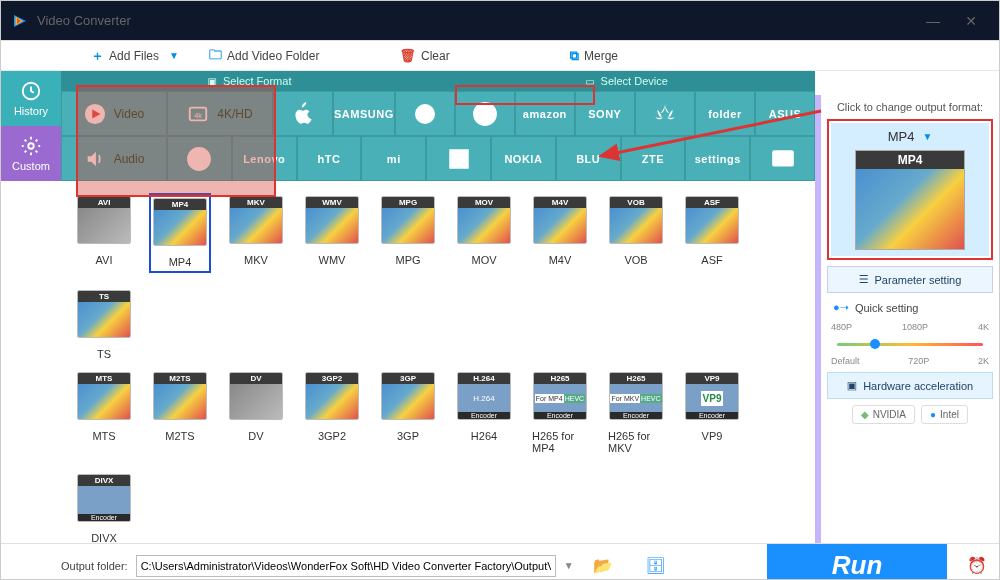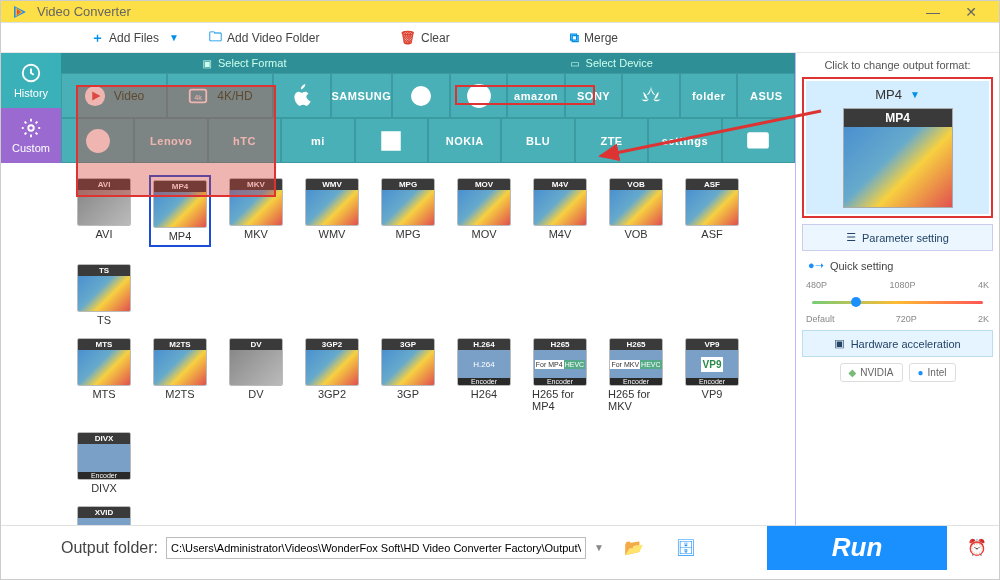--- a/index.html
+++ b/index.html
@@ -1,19 +1,19 @@
 <!DOCTYPE html>
 <html><head>
 <meta charset="utf-8">
 <style>
 * { box-sizing: border-box; margin: 0; padding: 0; font-family: "Segoe UI", Arial, sans-serif; }
 body { width: 1000px; height: 580px; background: #fff; border: 1px solid #ccc; overflow: hidden; }
 
 
-.titlebar { height: 22px; background: #fde047; display: flex; align-items: center; padding: 0 10px; border-bottom: 1px solid #e0e0e0; }
+.titlebar { height: 40px; background: #0f172a; display: flex; align-items: center; padding: 0 10px; border-bottom: 1px solid #e0e0e0; }
 .logo { width: 18px; height: 18px; margin-right: 8px; position: relative; }
 .logo svg { width: 18px; height: 18px; }
 .title { color: #666; font-size: 13px; }
 .winctrl { margin-left: auto; display: flex; gap: 2px; }
 .winbtn { width: 36px; height: 26px; display: flex; align-items: center; justify-content: center; color: #666; font-size: 14px; cursor: pointer; }
 
 
 .toolbar { height: 30px; display: flex; align-items: center; padding: 0 40px 0 10px; gap: 30px; border-bottom: 1px solid #e8e8e8; }
 .tbtn { display: flex; align-items: center; gap: 5px; color: #444; font-size: 12px; cursor: pointer; }
 .tbtn .ticon { font-size: 13px; font-weight: bold; }
@@ -40,53 +40,53 @@
 .brline { flex: 1; display: flex; }
 .catcell { width: 106px; background: #48b0b6; display: flex; align-items: center; justify-content: center; gap: 8px; color: #14532d; font-size: 12px; border: 1px solid #3b9ba1; cursor: pointer; }
 .catcell .cicon { width: 22px; height: 22px; display: flex; align-items: center; justify-content: center; }
 .brandcell { flex: 1; background: #48b0b6; border: 1px solid #3b9ba1; display: flex; align-items: center; justify-content: center; color: #fff; font-size: 10px; font-weight: bold; cursor: pointer; }
 .brandcell svg { width: 26px; height: 26px; fill: #fff; }
 .brandcell.txt { font-size: 11px; letter-spacing: .5px; }
 
 
 .grid { flex: 1; padding: 12px; overflow: auto; }
 .gridrow { display: flex; gap: 14px; margin-bottom: 6px; flex-wrap: wrap; }
-.fmt { width: 62px; display: flex; flex-direction: column; align-items: center; gap: 2px; cursor: pointer; padding: 3px; }
+.fmt { width: 62px; display: flex; flex-direction: column; align-items: center; gap: 10px; cursor: pointer; padding: 3px; }
 .fmt.selected { border: 2px solid #1a4ed8; }
 .thumb { width: 54px; height: 48px; background: #eee; border: 1px solid #bbb; border-radius: 2px; display: flex; flex-direction: column; overflow: hidden; }
 .thumb .bar { background: #3a3a3a; color: #fff; font-size: 8px; font-weight: bold; text-align: center; padding: 1px 0; }
 .thumb .body { flex: 1; background: linear-gradient(135deg,#4a90d0,#6ac 40%,#f7d040 60%,#e05050); }
 .thumb .body.alt { background: linear-gradient(135deg,#888,#bbb); }
 .thumb .body.enc { background: #7aa0c8; color:#fff; font-size:7px; display:flex;align-items:center;justify-content:center; }
 .thumb .encoder { background:#2a2a2a; color:#fff; font-size:7px; text-align:center; }
 .fmt .lbl { font-size: 11px; color: #333; }
 
 
-.right { width: 204px; border-left: 1px solid #c4b5fd; display: flex; flex-direction: column; padding: 6px; gap: 6px; }
+.right { width: 184px; border-left: 6px solid #c4b5fd; display: flex; flex-direction: column; padding: 6px; gap: 6px; margin-top: 24px; }
 .right .hint { font-size: 11px; color: #555; text-align: center; }
 .outbox { border: 2px solid #d33; padding: 2px; }
 .outinner { background: #d4edff; padding: 6px; display: flex; flex-direction: column; align-items: center; gap: 6px; }
 .outselect { width: 100%; display: flex; justify-content: center; align-items: center; gap: 8px; font-size: 13px; color: #333; cursor: pointer; }
 .outselect .caret { color: #0090e8; font-size: 10px; }
 .outthumb { width: 110px; height: 100px; background: #eee; border: 1px solid #aaa; display: flex; flex-direction: column; overflow: hidden; }
 .outthumb .bar { background:#3a3a3a;color:#fff;font-size:12px;font-weight:bold;text-align:center;padding:2px 0; }
 .outthumb .body { flex:1; background: linear-gradient(135deg,#4a90d0,#6ac 40%,#f7d040 60%,#e05050); }
 .parambtn { background:#ecf6ff; border:1px solid #cce; padding:6px; font-size:11px; color:#246; display:flex; align-items:center; gap:6px; cursor:pointer; justify-content:center; }
 .qset { font-size:11px; color:#444; padding: 2px 6px; display:flex;align-items:center;gap:6px;}
 .slider { height: 8px; margin: 2px 6px; position: relative; }
 .slider .track { height:3px; background: linear-gradient(90deg,#7c7 0%,#fb3 50%,#f55 100%); position:absolute; top:3px; left:4px; right:4px; border-radius:2px; }
 .slider .knob { width:10px;height:10px;background:#1a90ff;border-radius:50%;position:absolute;top:-1px;left:24%; }
 .ticks { display:flex; justify-content:space-between; font-size:9px; color:#888; padding:0 4px; }
 .hwbtn { background:#e6f4ff; border:1px solid #bde; padding:6px; font-size:11px; color:#246; display:flex; align-items:center; gap:6px; justify-content:center; cursor:pointer; }
 .vendors { display:flex; gap:6px; justify-content:center; }
 .vendor { border:1px solid #ddd; padding:3px 8px; font-size:10px; display:flex;align-items:center;gap:4px;color:#666; border-radius:3px; }
 
 
 .bottom { height: 44px; border-top: 1px solid #e0e0e0; display:flex; align-items:center; padding: 0 0 0 60px; gap: 8px; }
-.bottom .olabel { font-size: 16px; color:#444; }
+.bottom .olabel { font-size: 11px; color:#444; }
 .bottom input { flex: 0 0 420px; font-size:11px; height:22px; padding:0 4px; border:1px solid #bbb; }
 .bottom .obtn { width:32px; height:32px; display:flex;align-items:center;justify-content:center;color:#1a90ff; cursor:pointer; font-size:16px; margin: 0 6px;}
 .runbtn { margin-left:auto; width:180px; height:44px; background:#1a90ff; color:#fff; font-size:26px; font-style:italic; font-weight:700; display:flex;align-items:center;justify-content:center; cursor:pointer; }
 .alarmbtn { width:44px; height:44px; display:flex;align-items:center;justify-content:center;color:#1a90ff; cursor:pointer; }
 
 
 .anno { position: absolute; border: 2px solid #d33; pointer-events:none; }
 .arrow { position:absolute; pointer-events:none; }
 
 
@@ -211,20 +211,29 @@
             <div class="brandcell">
               <svg viewBox="0 0 24 24" fill="#fff">
                 <path d="M12 2c0 5-4 9-4 9 3 0 4-4 4-9zm0 0c0 5 4 9 4 9-3 0-4-4-4-9zM5 8c3 3 4 7 4 7-3-1-4-4-4-7zm14 0c-3 3-4 7-4 7 3-1 4-4 4-7zM3 15c4 1 7 0 7 0-2 3-5 2-7 0zm18 0c-4 1-7 0-7 0 2 3 5 2 7 0z"></path>
               </svg>
             </div>
             <div class="brandcell txt">folder</div>
             <div class="brandcell txt">ASUS</div>
           </div>
       </div>
       <div class="brline">
+        <div class="catcell">
+          <span class="cicon">
+              <svg viewBox="0 0 24 24" fill="#fff">
+                <path d="M4 9v6h4l5 5V4L8 9H4z"></path>
+                <path d="M16 8c1.5 1 1.5 7 0 8" stroke="#fff" fill="none" stroke-width="2"></path>
+              </svg>
+            </span>
+          <span>Audio</span>
+        </div>
         <div id="brands2" style="display:flex;flex:1">
             <div class="brandcell">
               <svg viewBox="0 0 24 24" fill="none" stroke="#fff" stroke-width="2">
                 <circle cx="12" cy="12" r="10"></circle>
                 <path d="M6 17l3-10 3 7 3-7 3 10"></path>
               </svg>
             </div>
             <div class="brandcell txt">Lenovo</div>
             <div class="brandcell txt">hTC</div>
             <div class="brandcell txt">mi</div>

